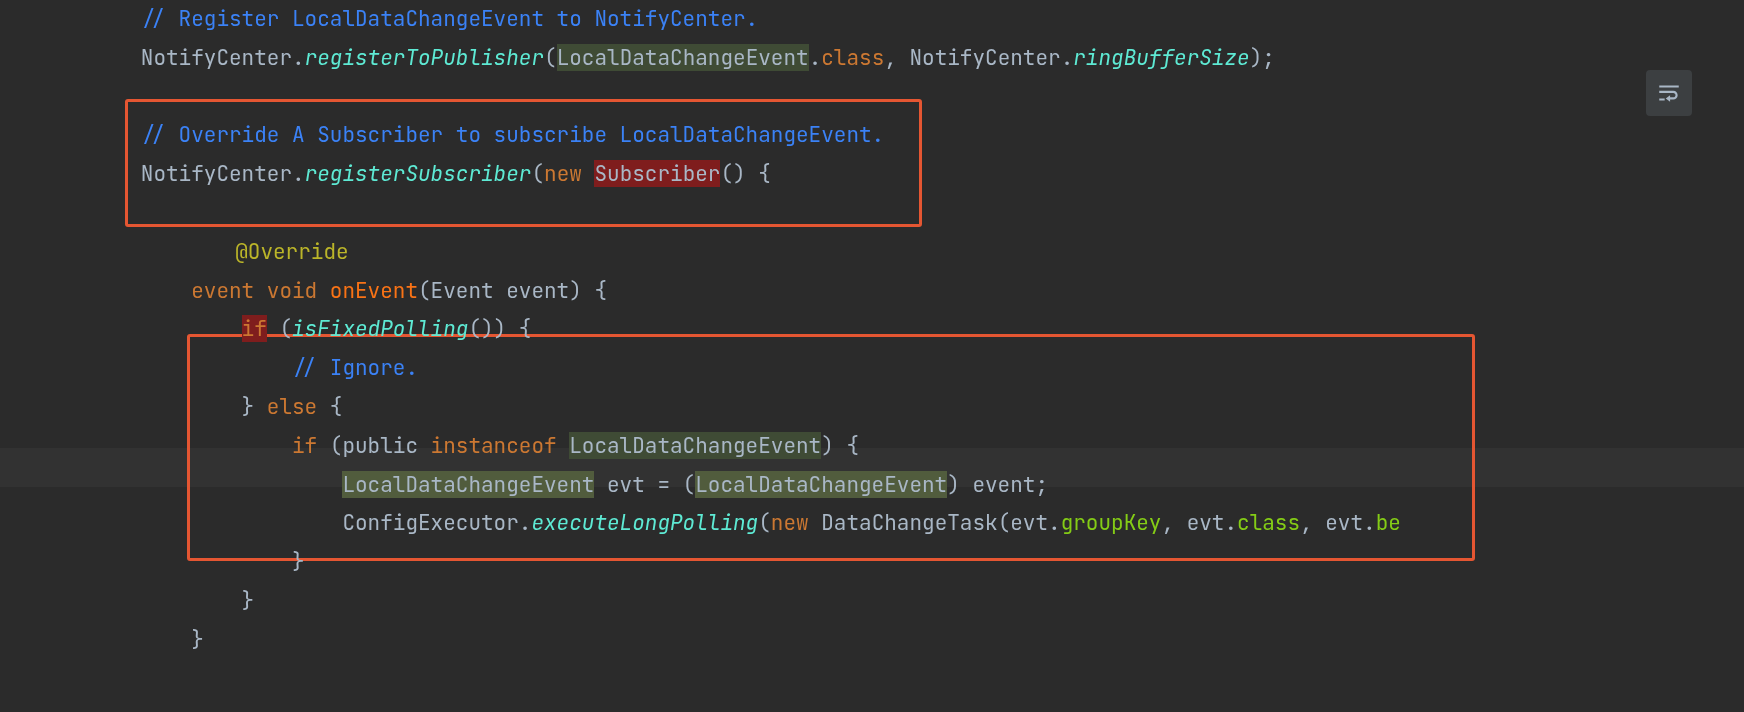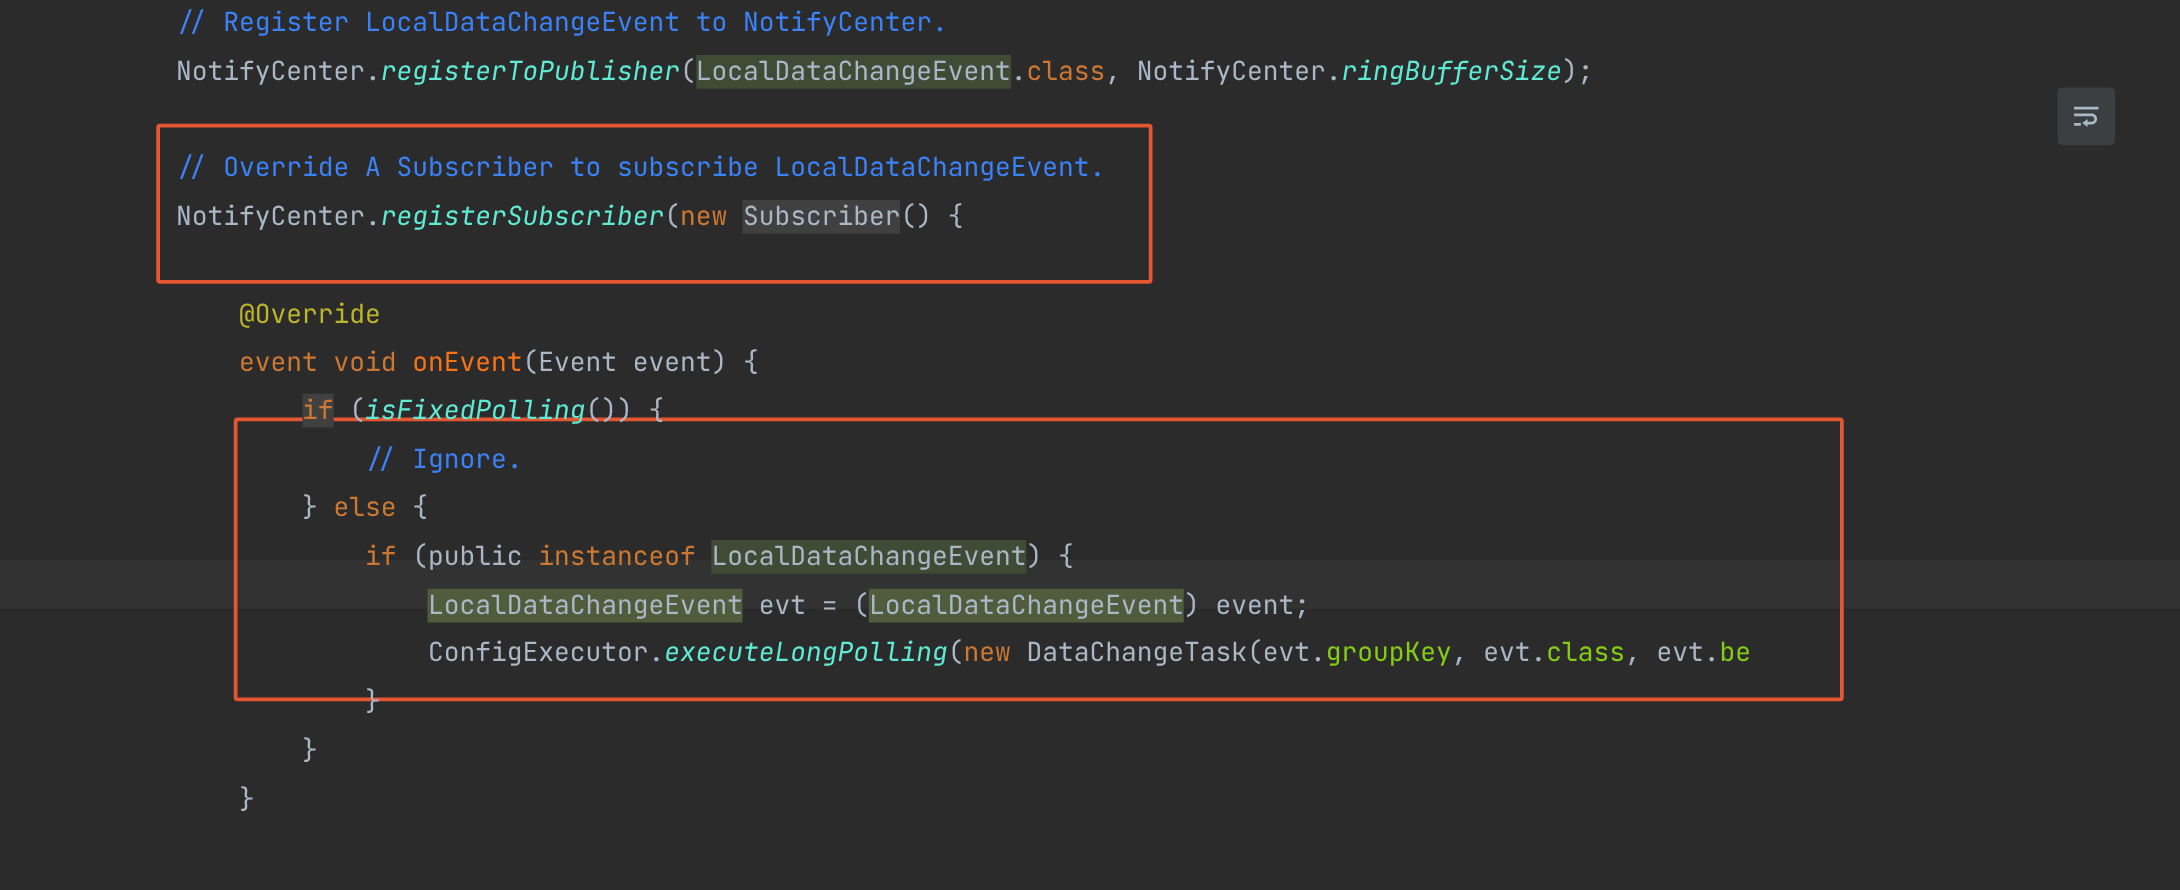--- a/index.html
+++ b/index.html
@@ -7,27 +7,27 @@
     margin:0;padding:0 0 0 40px;
     font-family:"JetBrains Mono","Consolas","Menlo",monospace;
     font-size:21px;
     line-height:38.8px;
     color:#a9b7c6;
     white-space:pre;
     position:relative;
   }
   .cmt{color:#3b82f6;}
   .kw{color:#cc7832;}
-  .ann{color:#bbb529;}
+  .ann{color:#bbb529;margin-left:44px;}
   .fld{color:#84cc16;}
   .mth{font-style:italic;color:#5eead4;}
   .fn{color:#f97316;}
   .hl1{background:#3f4b35;}
   .hl2{background:#515c3d;}
-  .hl3{background:#404040;}
+  .hl3{background:#7f1d1d;}
 
   .box{position:absolute;border:3px solid #e55632;pointer-events:none;border-radius:3px;}
   .cursor-line{position:absolute;left:0;right:0;height:38.8px;background:#323232;z-index:0;}
   pre.code > span.row{position:relative;z-index:1;}
 
   .wrap-icon{
     position:absolute;top:70px;right:52px;
     width:46px;height:46px;
     background:#3c3f41;
     border-radius:4px;

